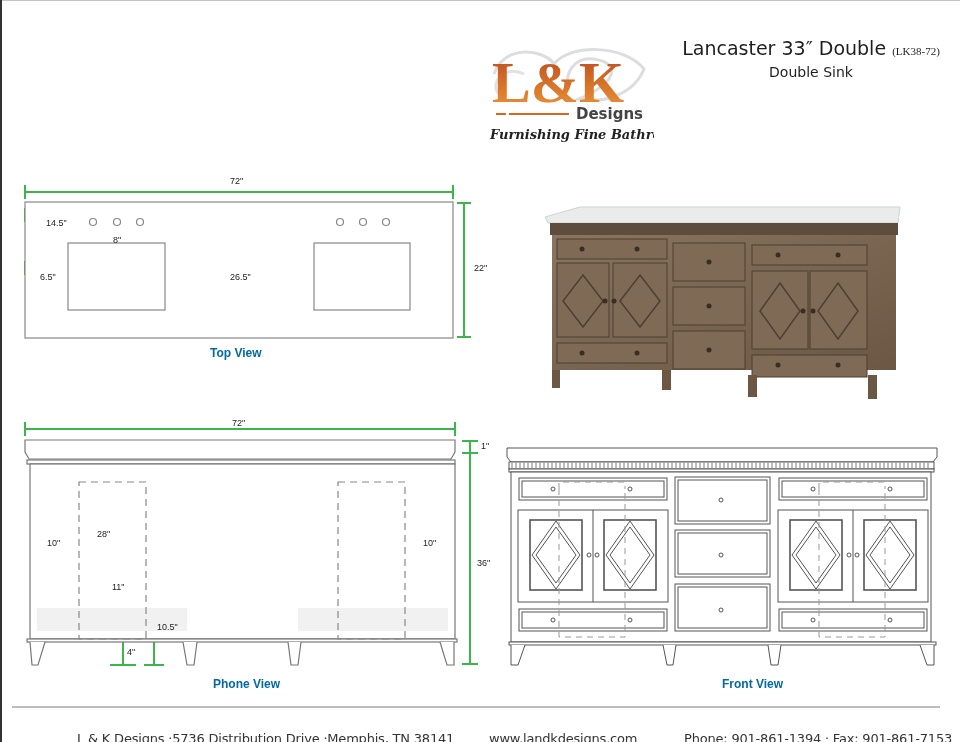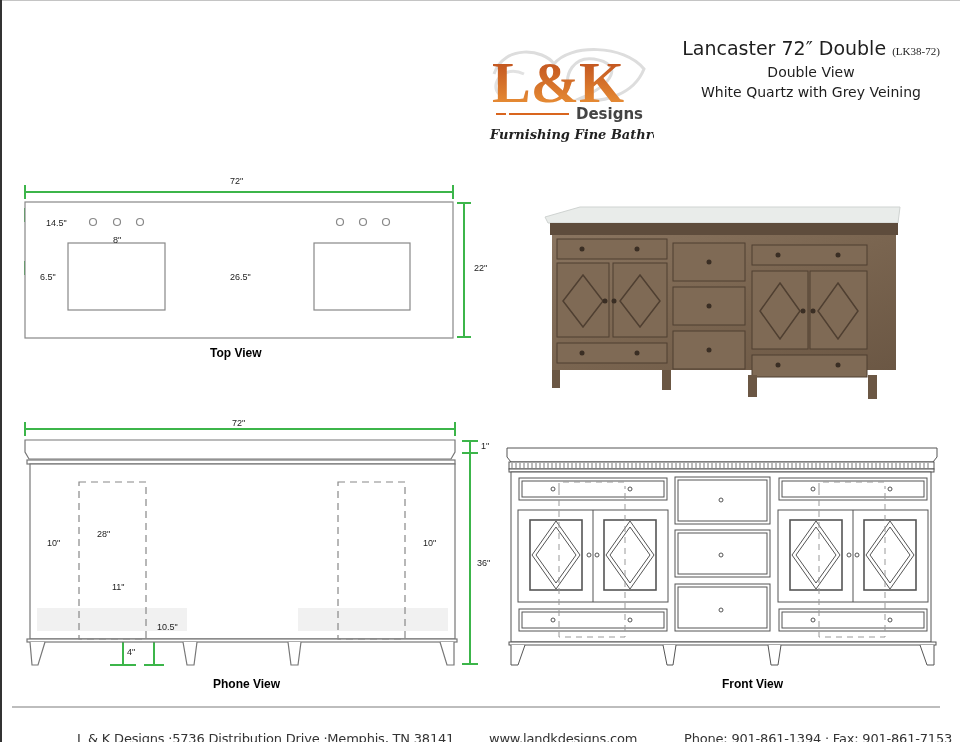--- a/index.html
+++ b/index.html
@@ -5,21 +5,21 @@
   html, body { margin:0; padding:0; background:#fff; }
   body { width:960px; height:742px; position:relative; overflow:hidden; font-family:"Liberation Sans", sans-serif; }
   .frame-top { position:absolute; left:0; top:0; width:960px; height:1px; background:#c4c4c4; }
   .frame-left { position:absolute; left:0; top:0; width:2px; height:742px; background:#333; }
   .logo { position:absolute; left:484px; top:44px; width:170px; height:100px;font-weight:bold; }
   .specs { position:absolute; left:672px; top:36px; width:278px; text-align:center; color:#1e1e1e; font-family:"DejaVu Sans", sans-serif; }
   .specs .title { font-size:19px; line-height:24px; }
   .specs .sku { font-size:11px;font-family:Liberation Serif, serif; }
   .specs .line { font-size:14px; line-height:19.5px; }
   svg.draw { position:absolute; left:0; top:0; }
-  .lbl { position:absolute; font-size:12px; font-weight:bold; color:#000000; }
+  .lbl { position:absolute; font-size:12px; font-weight:bold; color:#0369a1; }
   .footer-rule { position:absolute; left:12px; top:706px; width:928px; height:2px; background:#bdbdbd; }
   .footer { position:absolute; top:731px; font-family:"DejaVu Sans", sans-serif; font-size:13px; color:#333; letter-spacing:-0.2px;margin-left:39px; }
   .dim { font-size:9px; fill:#222; font-family:"Liberation Sans", sans-serif; }
   .photo { position:absolute; left:540px; top:195px; width:370px; height:215px; }
 </style>
 </head>
 <body>
 
 <div class="frame-top"></div>
 <div class="frame-left"></div>
@@ -37,25 +37,24 @@
     <text x="8" y="58" font-family="Liberation Serif, serif" font-size="58" fill="url(#og)">L&amp;K</text>
     <line x1="12" y1="70" x2="22" y2="70" stroke="#d9651e" stroke-width="2"></line>
     <line x1="25" y1="70" x2="85" y2="70" stroke="#d9651e" stroke-width="2"></line>
     <text x="92" y="75" font-family="DejaVu Sans, sans-serif" font-size="15" fill="#444">Designs</text>
     <text x="6" y="95" font-family="DejaVu Serif, serif" font-style="italic" font-size="13" fill="#222">Furnishing Fine Bathrooms</text>
   </svg>
 </div>
 
 <div class="specs">
   <div class="title">
-    <span>Lancaster 72″ Double</span>
+    <span>Lancaster 33″ Double</span>
     <span class="sku">(LK38-72)</span>
   </div>
-  <div class="line">Double View</div>
-  <div class="line">White Quartz with Grey Veining</div>
+  <div class="line">Double Sink</div>
 </div>
 
 <svg class="draw" width="960" height="742" viewBox="0 0 960 742">
   <g stroke="#3cb54a" stroke-width="2" fill="none">
 
     <line x1="25" y1="192" x2="453" y2="192"></line>
     <line x1="25" y1="185" x2="25" y2="199"></line>
     <line x1="453" y1="185" x2="453" y2="199"></line>
     <line x1="464" y1="203" x2="464" y2="337"></line>
     <line x1="457" y1="203" x2="471" y2="203"></line>

